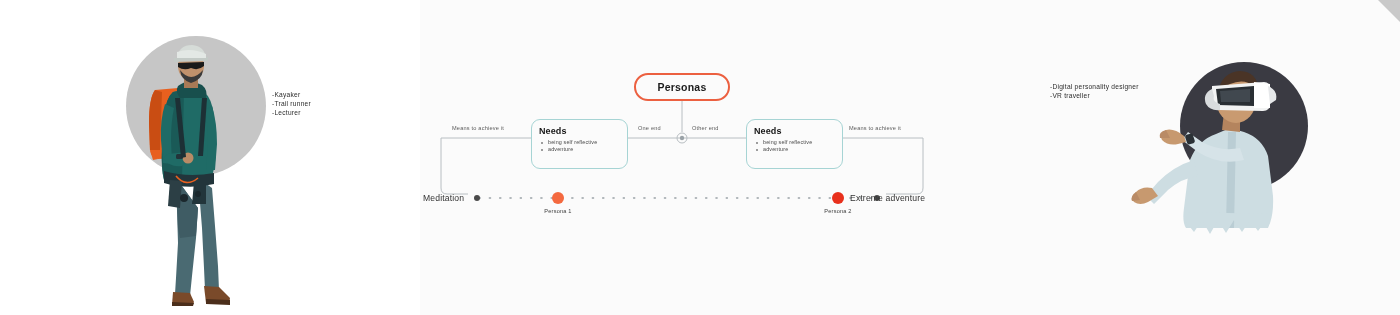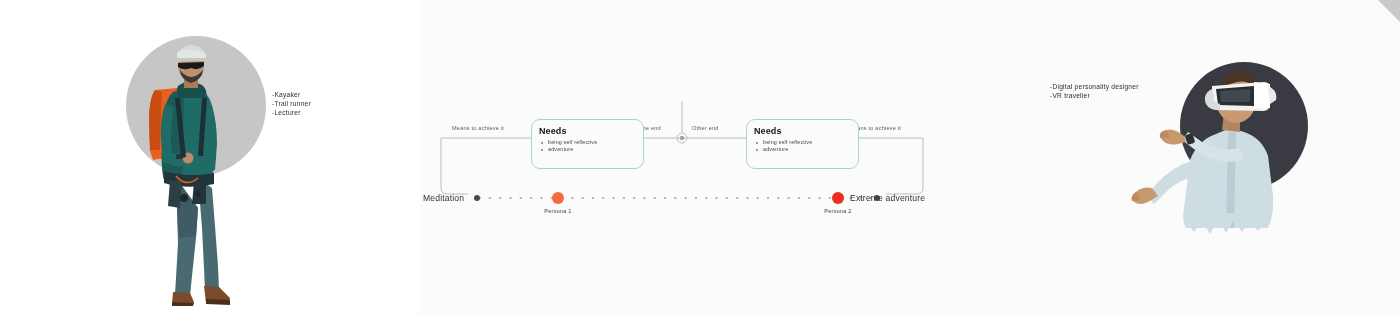--- a/index.html
+++ b/index.html
@@ -119,21 +119,21 @@
     font-size: 10.5px;
     font-weight: bold;
     color: #1a1a1a;
     letter-spacing: 0.2px;
   }
 
   
   .card {
     position: absolute;
     top: 119px;
-    width: 113px;
+    width: 97px;
     height: 50px;
     border: 1px solid #a6d4d4;
     border-radius: 9px;
     background: #fbfbfb;
     box-sizing: border-box;
     padding: 6px 7px 0 7px;
   }
   .card-1 { left: 531px; }
   .card-2 { left: 746px; }
   .card-title {
@@ -332,20 +332,23 @@
 
     <line x1="479" y1="198" x2="876" y2="198" stroke="#9aa2a7" stroke-width="1.3" stroke-dasharray="1.3 9" stroke-linecap="round"></line>
 
     <circle cx="477" cy="198" r="3" fill="#4a4a4a"></circle>
     <circle cx="877" cy="198" r="3" fill="#4a4a4a"></circle>
 
     <circle cx="558" cy="198" r="6" fill="#f4693f"></circle>
     <circle cx="838" cy="198" r="6" fill="#e8301c"></circle>
   </svg>
 
+  <div class="pill">
+    <span class="pill-label">Personas</span>
+  </div>
 
   <div class="conn-label lbl-means-l">Means to achieve it</div>
   <div class="conn-label lbl-one-end">One end</div>
   <div class="conn-label lbl-other-end">Other end</div>
   <div class="conn-label lbl-means-r">Means to achieve it</div>
 
   <div class="card card-1">
     <div class="card-title">Needs</div>
     <ul class="card-list">
       <li>being self reflective</li>

